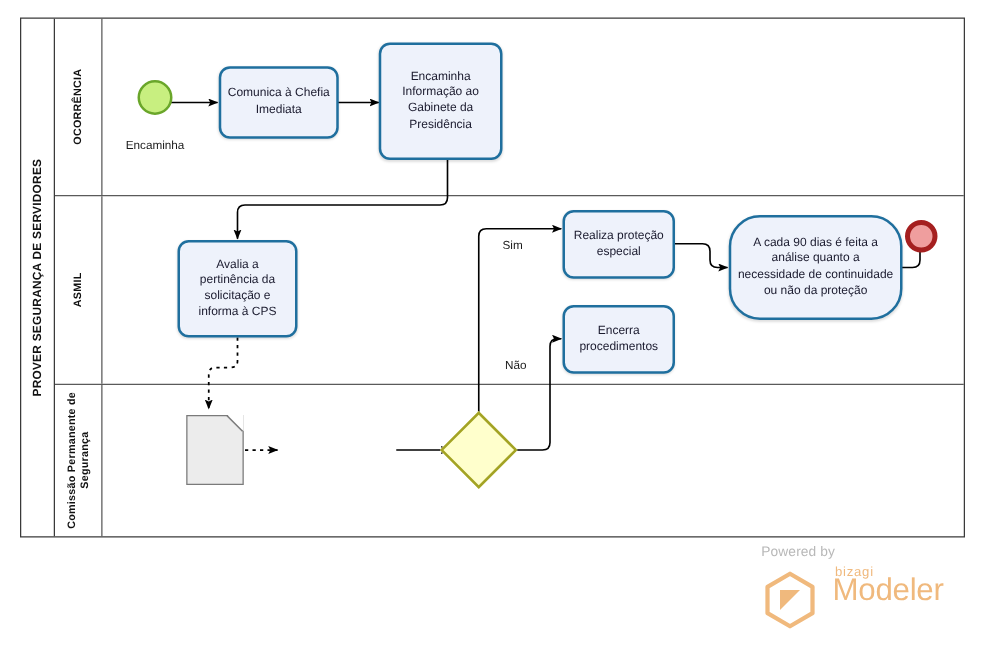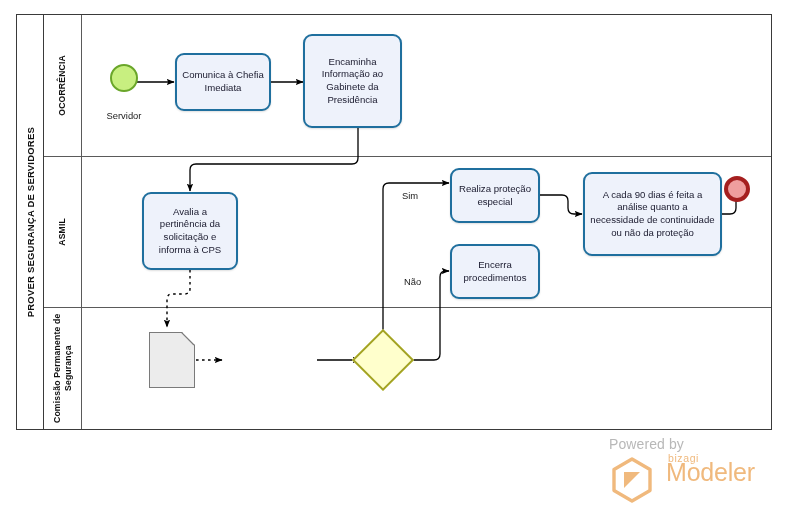--- a/index.html
+++ b/index.html
@@ -159,21 +159,21 @@
   .watermark {
     position: absolute;
     left: 600px;
     top: 436px;
     width: 175px;
     height: 70px;
   }
   .wm-powered {
     position: absolute;
     left: 9px; top: 0;
-    font-size: 14px;
+    font-size: 11px;
     color: #b8b8b8;
     letter-spacing: .1px;
   }
   .wm-bizagi {
     position: absolute;
     left: 68px; top: 16px;
     font-size: 10.5px;
     color: #f0b97d;
     letter-spacing: .6px;
   }
@@ -245,38 +245,38 @@
     <path d="M383,337 L383,189 Q383,183 389,183 L449,183" stroke="#000" stroke-width="1.3" fill="none" marker-end="url(#arrow)"></path>
 
     <path d="M406,360 L434,360 Q440,360 440,354 L440,277 Q440,271 446,271 L449,271" stroke="#000" stroke-width="1.3" fill="none" marker-end="url(#arrow)"></path>
 
     <path d="M540,195 L562,195 Q568,195 568,201 L568,208 Q568,214 574,214 L582,214" stroke="#000" stroke-width="1.3" fill="none" marker-end="url(#arrow)"></path>
 
     <path d="M721,214 L730,214 Q736,214 736,208 L736,192" stroke="#000" stroke-width="1.3" fill="none" marker-end="url(#arrow)"></path>
   </svg>
 
   <div class="node event start" style="left:110px; top:64px; width:28px; height:28px;"></div>
-  <div class="event-label" style="left:88px; top:110px; width:72px;">Servidor</div>
+  <div class="event-label" style="left:88px; top:110px; width:72px;">Encaminha</div>
 
   <div class="node task" style="left:175px; top:53px; width:96px; height:58px;">Comunica à Chefia Imediata</div>
 
   <div class="node task" style="left:303px; top:34px; width:99px; height:94px;">Encaminha Informação ao Gabinete da Presidência</div>
 
   <div class="node task" style="left:142px; top:192px; width:96px; height:78px;">Avalia a pertinência da solicitação e informa à CPS</div>
 
   <div class="node task" style="left:450px; top:168px; width:90px; height:55px;">Realiza proteção especial</div>
 
   <div class="node task" style="left:450px; top:244px; width:90px; height:55px;text-align:center;">Encerra procedimentos</div>
 
-  <div class="node task" style="left:583px; top:172px; width:139px; height:84px;">A cada 90 dias é feita a análise quanto a necessidade de continuidade ou não da proteção</div>
+  <div class="node task" style="left:583px; top:172px; width:139px; height:84px;border-radius:25px;">A cada 90 dias é feita a análise quanto a necessidade de continuidade ou não da proteção</div>
 
   <div class="node event end" style="left:737px; top:176px; width:26px; height:26px; margin-left:-13px;"></div>
 
   <div class="flow-label" style="left:402px; top:190px;">Sim</div>
-  <div class="flow-label" style="left:404px; top:276px;">Não</div>
+  <div class="flow-label" style="left:404px; top:286px;">Não</div>
 
   <div class="node doc" style="left:149px; top:332px; width:46px; height:56px;">
     <div class="doc-fold"></div>
     <svg class="doc-fold-line" viewBox="0 0 14 14">
       <path d="M0,0 L13,13" stroke="#7a7a7a" stroke-width="1.2" fill="none"></path>
     </svg>
   </div>
 
 
   <div class="node gateway" style="left:361px; top:338px;"></div>

